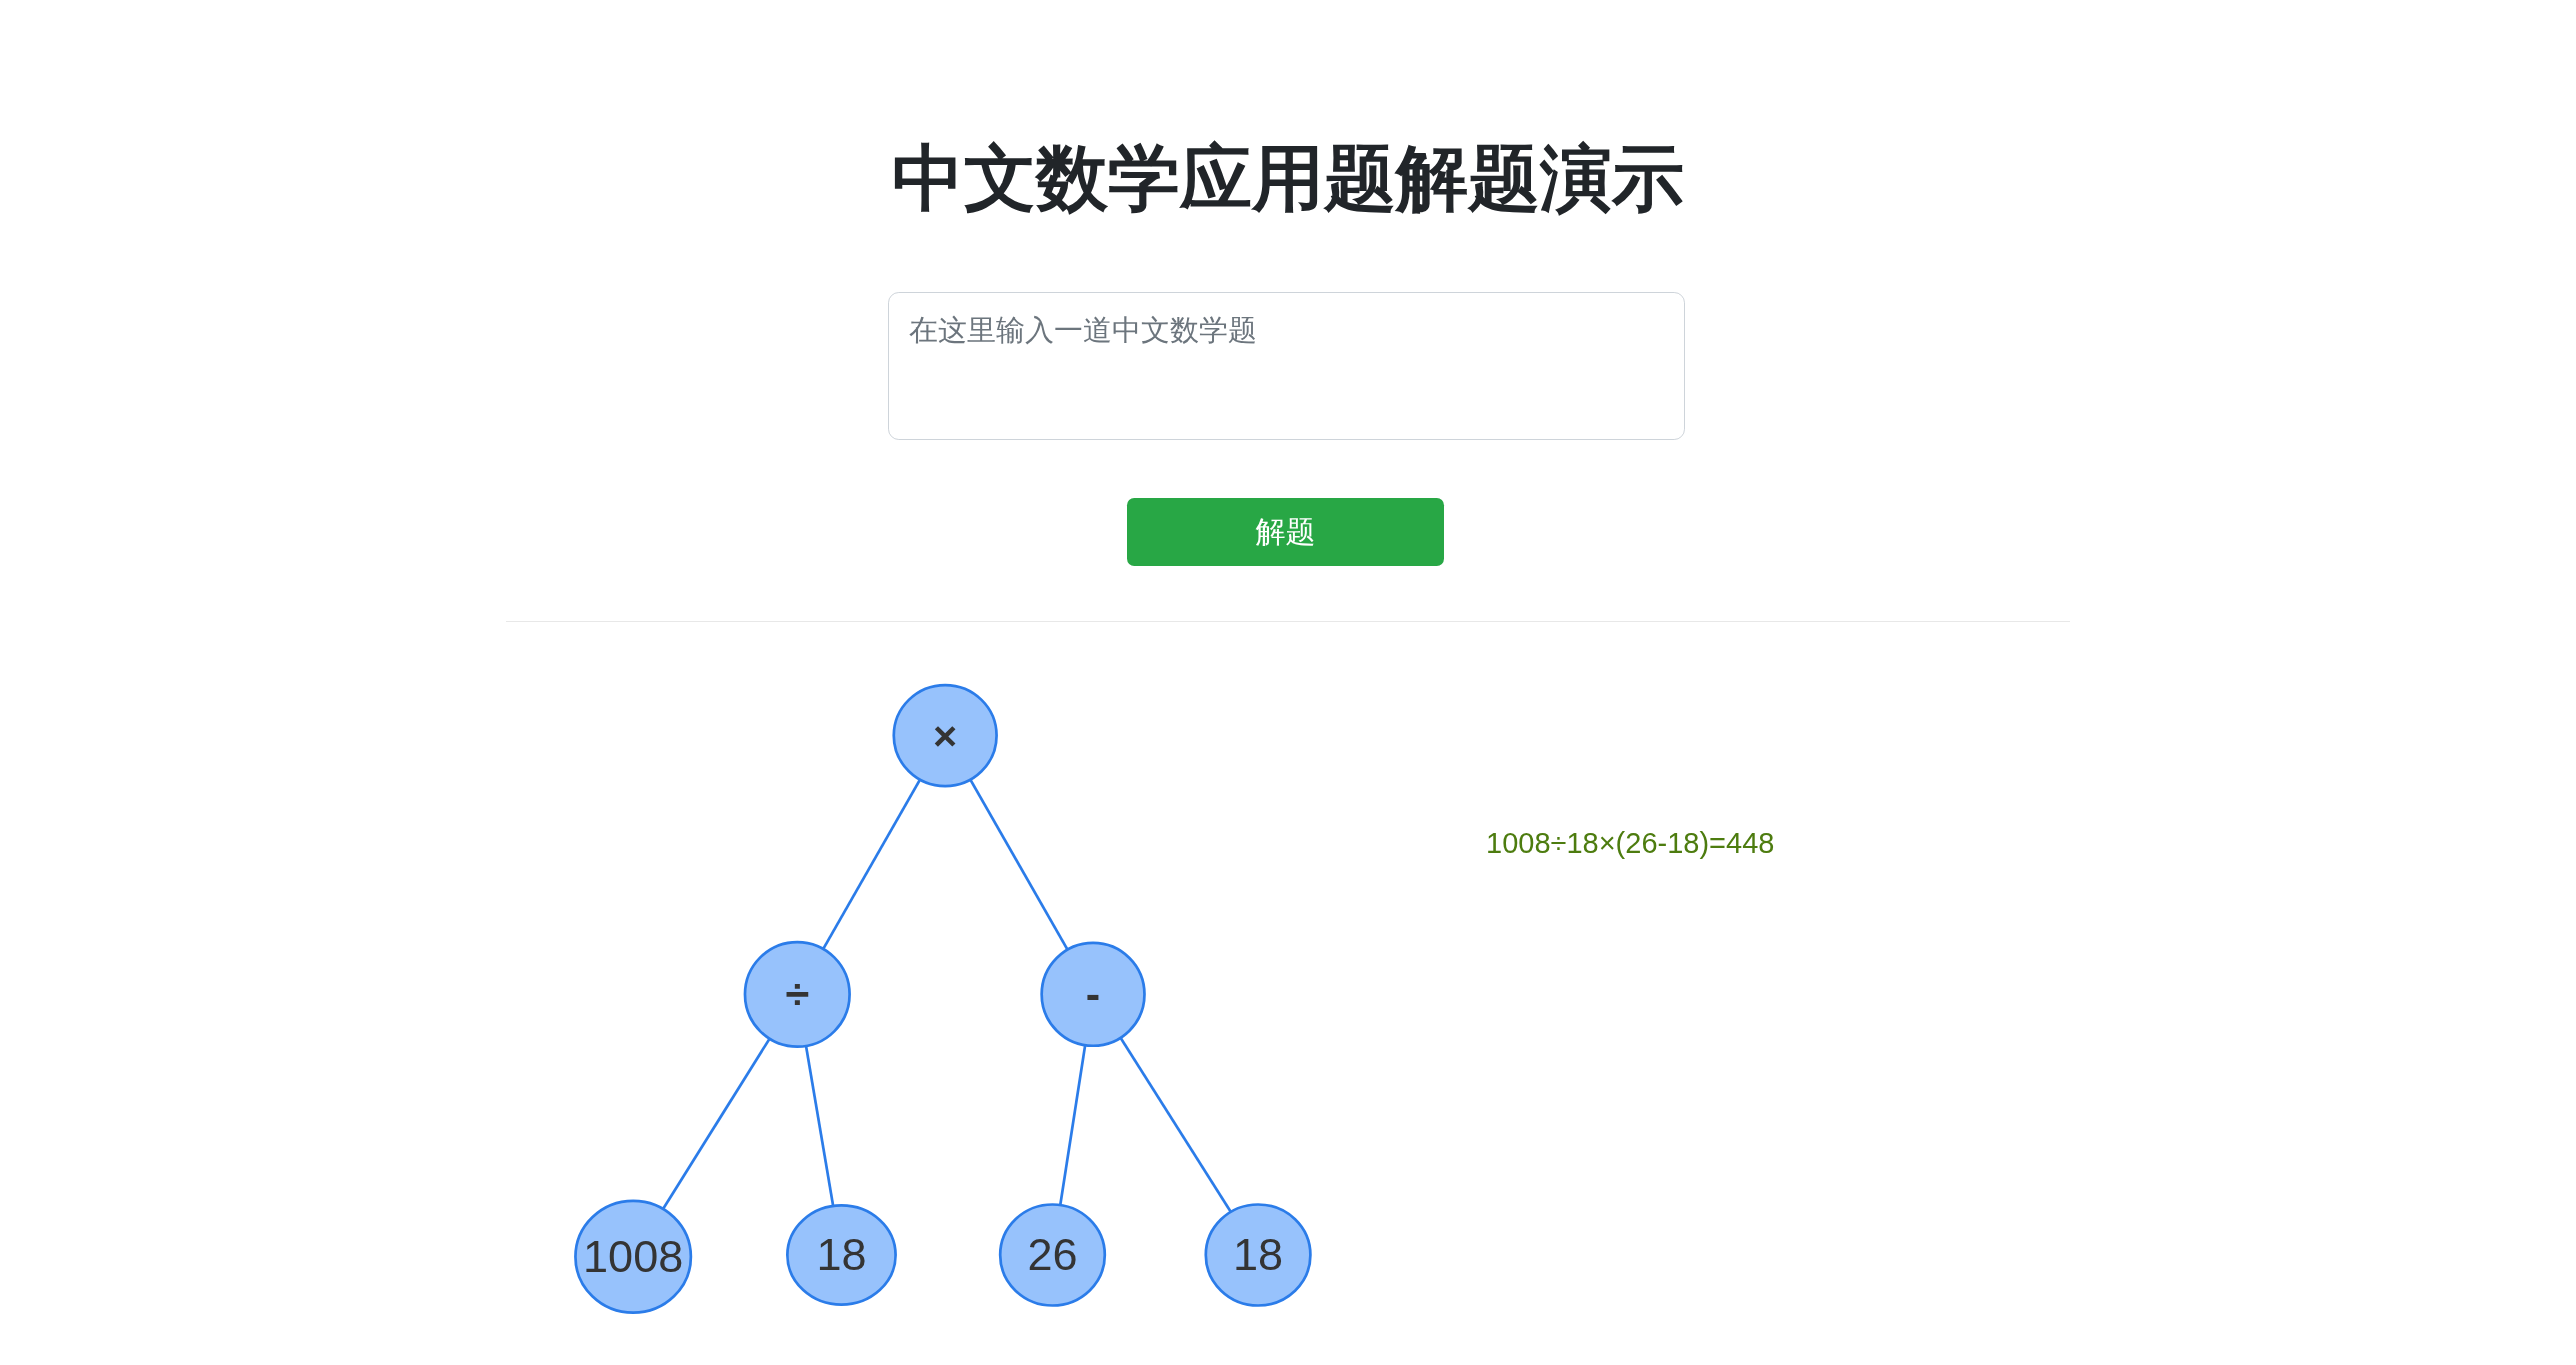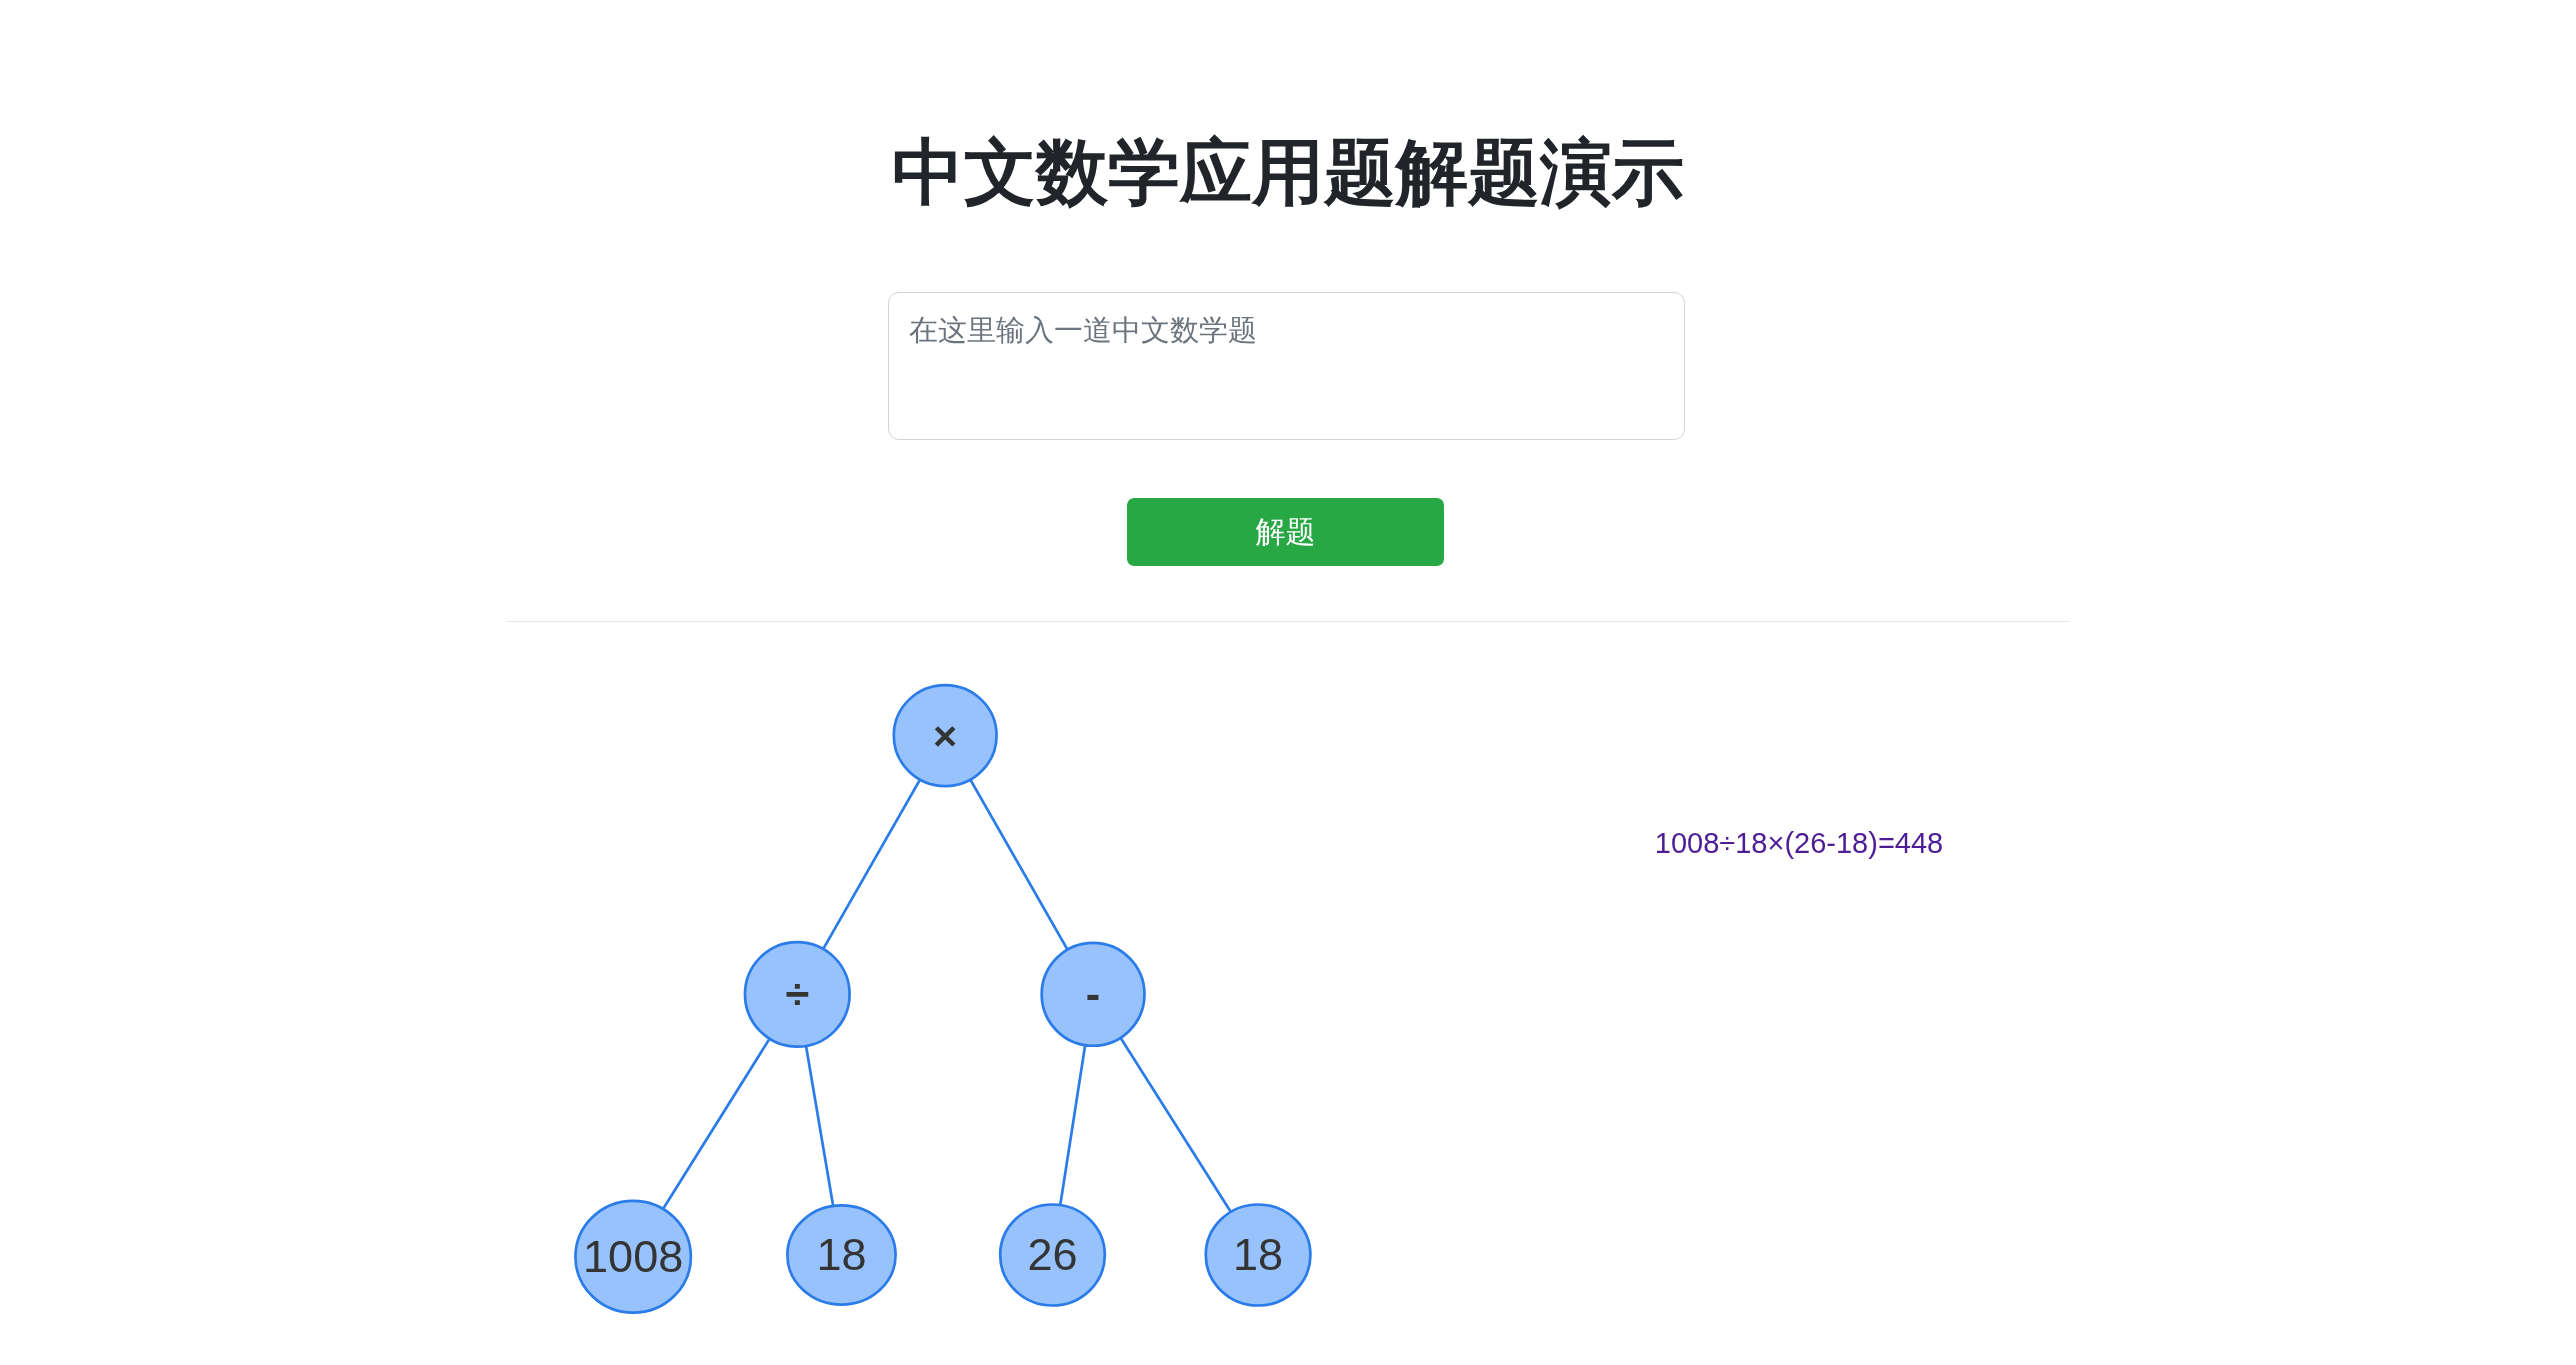--- a/index.html
+++ b/index.html
@@ -12,21 +12,20 @@
   }
   .page-title{
     position:absolute;
     left:0;top:135px;width:2576px;
     text-align:center;
     font-size:72px;
     font-weight:700;
     line-height:87px;
     color:#212529;
     margin:0;
-    font-family:Liberation Mono, monospace;
   }
   .problem-textarea{
     position:absolute;
     left:888px;top:292px;
     width:797px;height:148px;
     box-sizing:border-box;
     border:1.8px solid #ced4da;
     border-radius:10.8px;
     padding:17px 20px;
     font-family:"Liberation Sans","DejaVu Sans",sans-serif;
@@ -75,24 +74,23 @@
   }
   .problem-text{
     margin:0;
     font-size:29px;
     line-height:43px;
     color:#212529;
     word-break:break-all;
   }
   .solution-equation{
     margin-top:29px;
-    text-align:center;
     font-size:29px;
     line-height:43px;
-    color:#4c1d95;
+    color:#4d7c0f;
   }
   .tree-node-label{ pointer-events:none; }
 </style>
 </head>
 <body>
 
 <h1 class="page-title">中文数学应用题解题演示</h1>
 
 <textarea class="problem-textarea" placeholder="在这里输入一道中文数学题" style=""></textarea>
 

